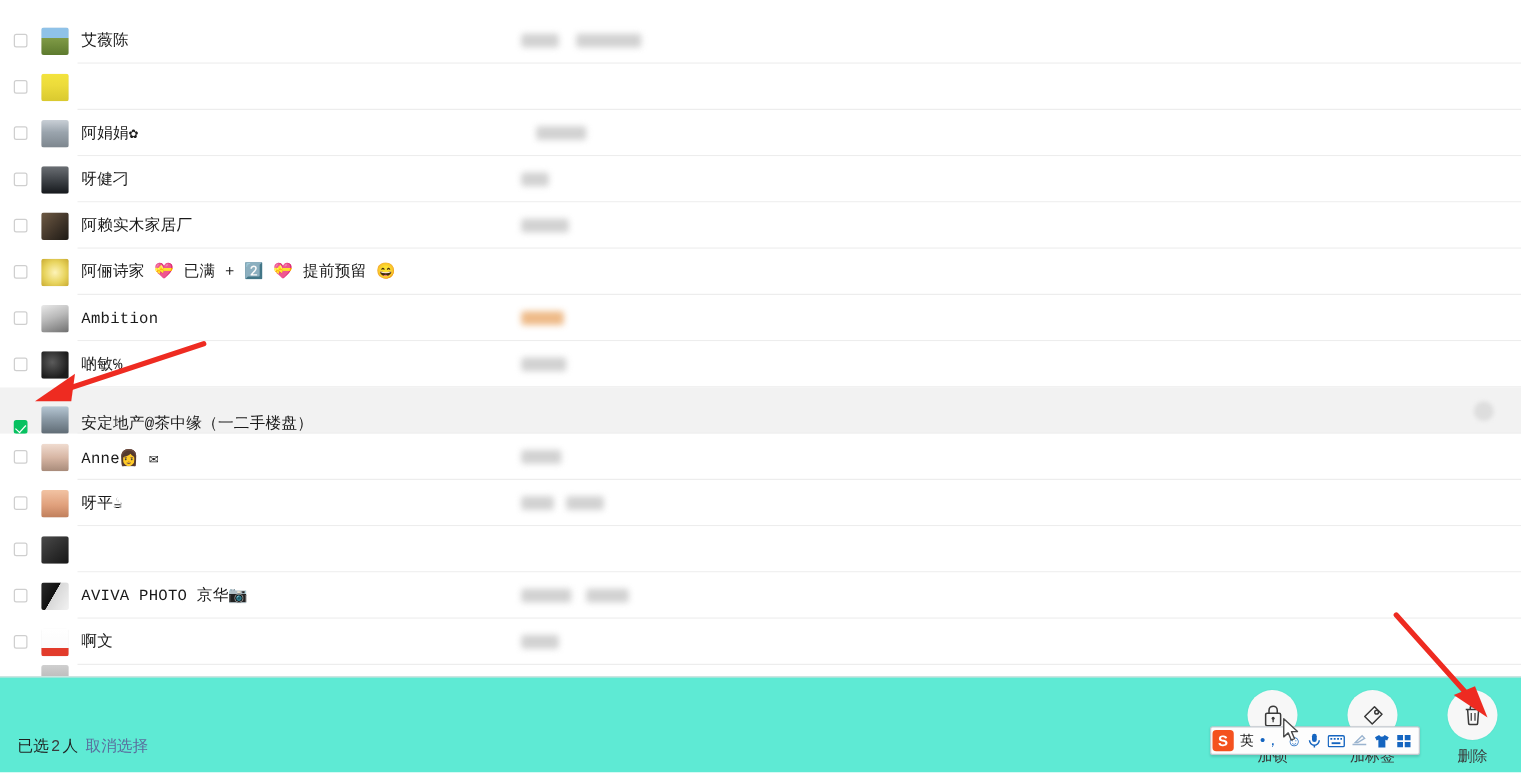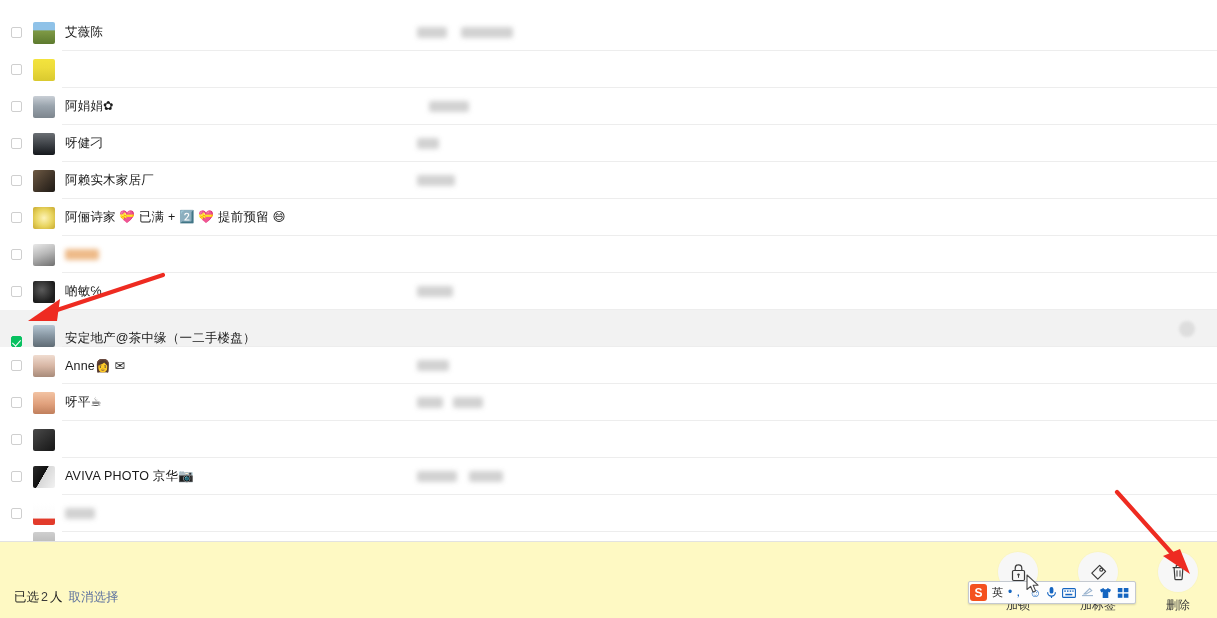--- a/index.html
+++ b/index.html
@@ -23,20 +23,21 @@
     height: 541px;
     overflow: hidden;
     background: #fff;
   }
   .row {
     position: relative;
     display: flex;
     align-items: center;
     height: 37px;
     background: #fff;
+    font-family: Liberation Mono, monospace;
   }
   .row.selected { background: #f2f2f2; align-items: flex-end; }
   .row::after {
     content: "";
     position: absolute;
     left: 62px; right: 0; bottom: 0;
     height: 1px;
     background: #ededed;
   }
   .row.no-rule::after { display: none; }
@@ -136,21 +137,21 @@
 
   
   .row.clip-top { height: 14px; align-items: flex-end; overflow: hidden; }
   .row.clip-bottom { height: 10px; overflow: hidden; align-items: flex-start; }
 
   
   .footer {
     position: absolute;
     left: 0; bottom: 0;
     width: 1217px; height: 77px;
-    background: #fef9c3;
+    background: #5eead4;
     border-top: 1px solid #e2e2e2;
   }
   .sel-info {
     position: absolute;
     left: 14px; bottom: 12px;
     font-size: 12.5px;
     color: #1f1f1f;
     white-space: nowrap;
   }
   .sel-info .count { color: #3b3b3b; margin: 0 2px; }
@@ -308,20 +309,21 @@
           </div>
           <div class="avatar" style="background-image: radial-gradient(circle, rgb(253, 243, 184) 0%, rgb(232, 212, 94) 55%, rgb(200, 169, 47) 100%);"></div>
           <div class="name">阿俪诗家 💝 已满 + 2️⃣ 💝 提前预留 😄</div>
           <div class="meta"></div>
         </div>
         <div class="row">
           <div class="cb-wrap">
             <div class="cb"></div>
           </div>
           <div class="avatar" style="background-image: linear-gradient(160deg, rgb(233, 233, 233) 0%, rgb(185, 185, 185) 45%, rgb(111, 111, 111) 100%);"></div>
+          <div class="name">Ambition</div>
           <div class="meta">
             <span class="blur orange" style="left: 0px; width: 34px;"></span>
           </div>
         </div>
         <div class="row">
           <div class="cb-wrap">
             <div class="cb"></div>
           </div>
           <div class="avatar" style="background-image: radial-gradient(circle at 40% 40%, rgb(91, 91, 91) 0%, rgb(29, 29, 29) 70%);"></div>
           <div class="name">啲敏℅</div>
@@ -376,20 +378,21 @@
           <div class="meta">
             <span class="blur" style="left: 0px; width: 40px;"></span>
             <span class="blur" style="left: 52px; width: 34px;"></span>
           </div>
         </div>
         <div class="row">
           <div class="cb-wrap">
             <div class="cb"></div>
           </div>
           <div class="avatar" style="background-image: linear-gradient(rgb(255, 255, 255) 0%, rgb(251, 251, 251) 70%, rgb(226, 59, 43) 71%, rgb(226, 59, 43) 100%);"></div>
+          <div class="name">啊文</div>
           <div class="meta">
             <span class="blur" style="left: 0px; width: 30px;"></span>
           </div>
         </div>
         <div class="row clip-bottom no-rule">
           <div class="cb-wrap"></div>
           <div class="avatar" style="background-image: linear-gradient(rgb(207, 207, 207), rgb(168, 168, 168));"></div>
         </div>
       </div>
   </div>

